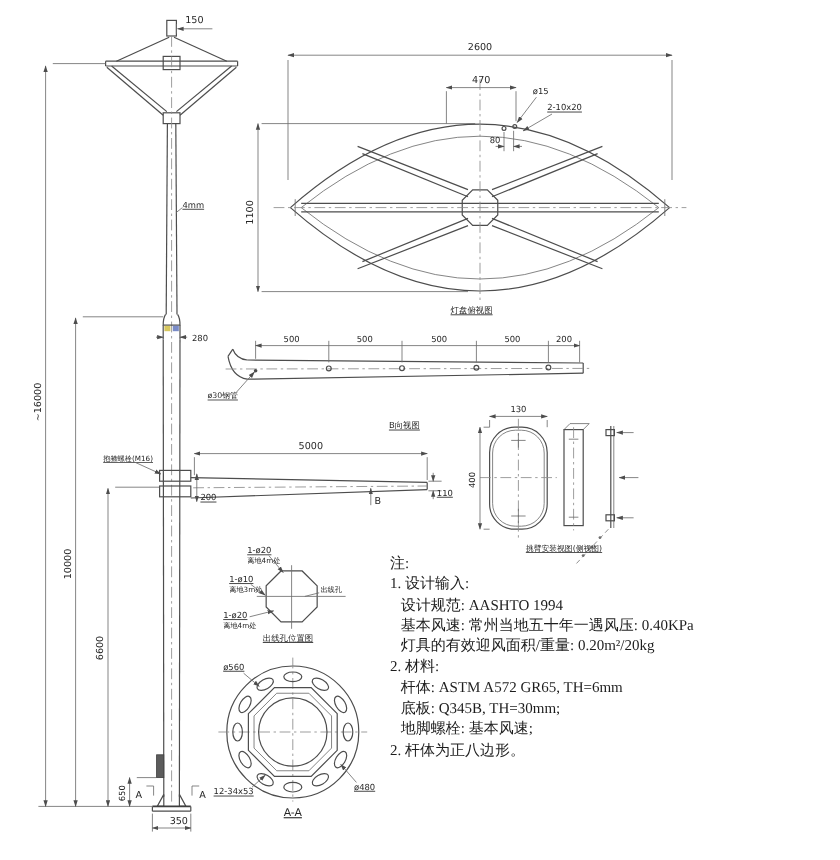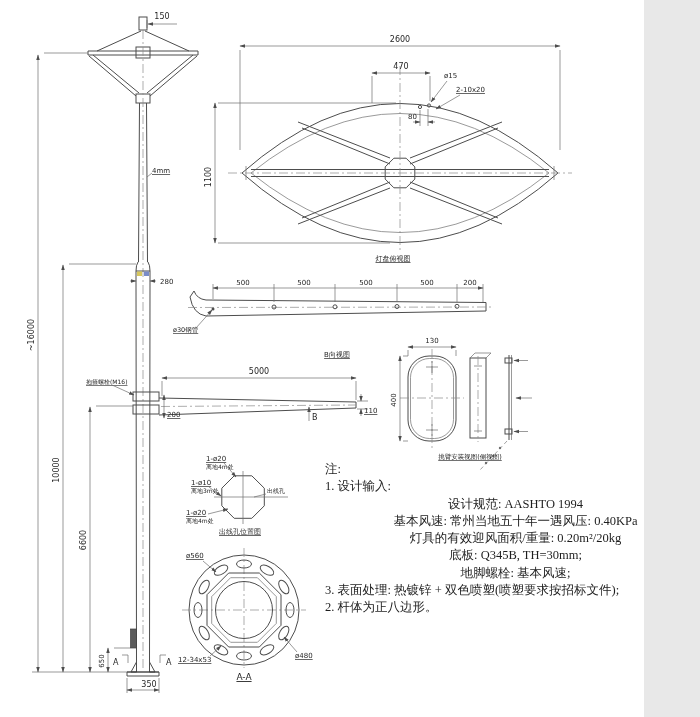--- a/index.html
+++ b/index.html
@@ -1,30 +1,30 @@
 <!DOCTYPE html>
 <html><head>
 <meta charset="utf-8">
 <style>
   html,body{margin:0;padding:0;background:#e8e8e8;}
-  .sheet{position:relative;width:644px;height:717px;background:#ffffff;overflow:hidden;
+  .sheet{position:relative;width:700px;height:717px;background:#ffffff;overflow:hidden;
          font-family:"DejaVu Sans",sans-serif;}
   svg{position:absolute;left:0;top:0;}
   .ln{stroke:#4d4d4d;stroke-width:1;fill:none;}
   .lb{stroke:#3f3f3f;stroke-width:1.4;fill:none;}
   .lt{stroke:#6e6e6e;stroke-width:0.7;fill:none;}
   .cl{stroke:#8a8a8a;stroke-width:0.7;fill:none;stroke-dasharray:9 3 2 3;}
   .dsh{stroke:#7a7a7a;stroke-width:0.7;fill:none;stroke-dasharray:4 3;}
   text{fill:#262626;font-family:"DejaVu Sans",sans-serif;}
   .t9{font-size:9px;}.t8{font-size:8px;}.t7{font-size:7px;}.t65{font-size:6.5px;}.t6{font-size:6px;}
   .mid{text-anchor:middle;}.end{text-anchor:end;}
   .u{text-decoration:underline;}
   .notes{position:absolute;left:325px;top:461px;width:372px;color:#1d1d1d;
          font-family:"Liberation Serif","DejaVu Serif",serif;font-size:12.5px;line-height:17.3px;}
-  .note-line.ind{padding-left:9px;text-align:center;}
+  .note-line.ind{padding-left:9px;}
 </style>
 </head>
 <body>
 
 <div class="sheet">
 <svg width="700" height="717" viewBox="0 0 700 717">
   <defs>
     <marker id="ar" viewBox="0 0 10 10" refX="9" refY="5" markerWidth="8" markerHeight="8" orient="auto-start-reverse">
       <path d="M0,1.8 L10,5 L0,8.2 z" fill="#4d4d4d"></path>
     </marker>
@@ -296,18 +296,19 @@
     <text x="244" y="680" class="t9 mid u">A-A</text>
   </g>
 </svg>
 
 <div class="notes">
   <div class="note-head">注:</div>
   <div class="note-line">1. 设计输入:</div>
   <div class="note-line ind">设计规范: AASHTO 1994</div>
   <div class="note-line ind">基本风速: 常州当地五十年一遇风压: 0.40KPa</div>
   <div class="note-line ind">灯具的有效迎风面积/重量: 0.20m²/20kg</div>
+  <div class="note-line">2. 材料:</div>
+  <div class="note-line ind">杆体: ASTM A572 GR65, TH=6mm</div>
   <div class="note-line ind">底板: Q345B, TH=30mm;</div>
   <div class="note-line ind">地脚螺栓: 基本风速;</div>
-  <div class="note-line">3. 表面处理: 热镀锌 + 双色喷塑(喷塑要求按招标文件);</div>
   <div class="note-line">2. 杆体为正八边形。</div>
 </div>
 </div>
 
 </body></html>

